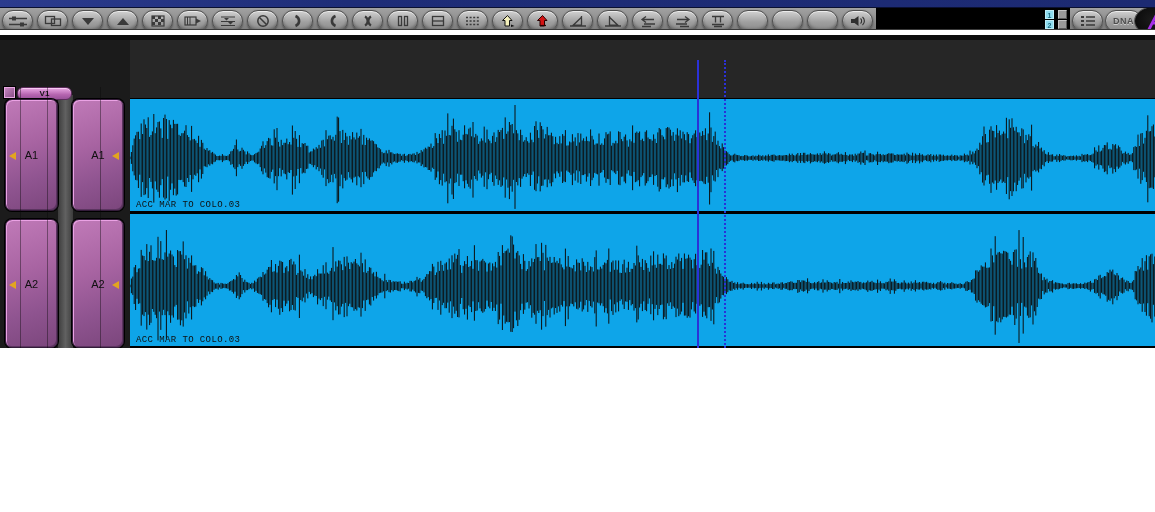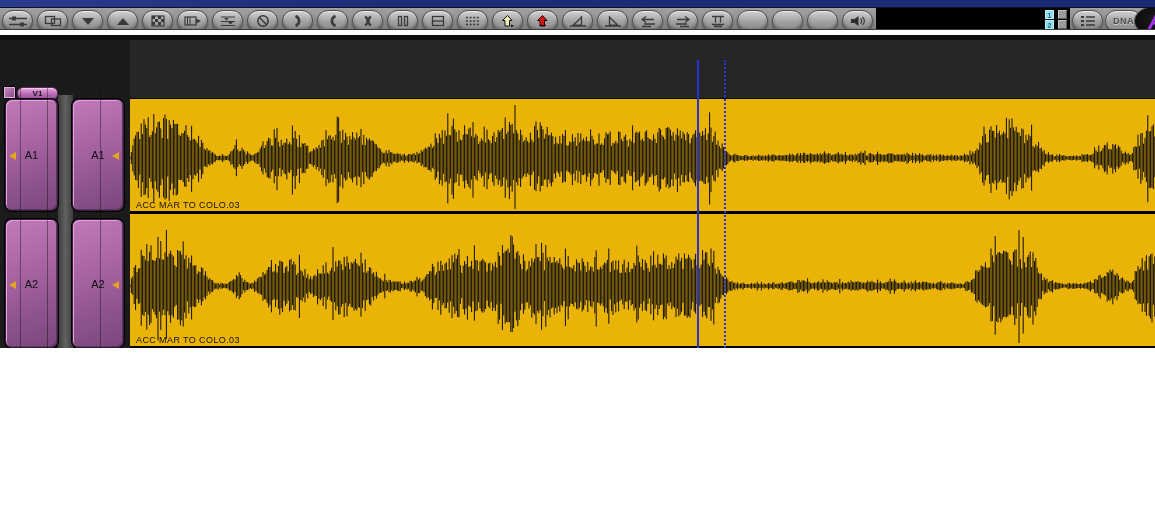--- a/index.html
+++ b/index.html
@@ -43,36 +43,36 @@
   
   .charcoal { position:absolute; left:130px; top:40px; width:1025px; height:58px; background:#262626; }
 
   
   .left-panel { position:absolute; left:0; top:40px; width:130px; height:308px; background:#1b1b1b; overflow:hidden; }
   .gutter { position:absolute; left:58px; top:55px; width:15px; bottom:0;
             background:linear-gradient(90deg,#3c3c3c,#616161 50%,#3c3c3c); }
   .panel-menu { position:absolute; left:4px; top:47px; width:11px; height:11px;
                 background:linear-gradient(135deg,#c887c2,#8a4f88); border:1px solid #e8a8e2;
                 outline:1px solid #000; cursor:pointer; }
-  .v1-tab { position:absolute; left:17px; top:47px; width:41px; height:13px; border-radius:6px;
+  .v1-tab { position:absolute; left:17px; top:47px; width:55px; height:13px; border-radius:6px;
             background:linear-gradient(#eaa8e4,#b665b0 60%,#9a529a); border:1px solid #5c2c5c;
             box-shadow:inset 0 1px 0 #f6c8f2; font-size:8px; font-weight:bold; color:#141414;
             display:flex; align-items:center; justify-content:center; cursor:pointer; }
   .purple-btn { position:absolute; border-radius:7px; border:1px solid #341c3a;
                 background:linear-gradient(160deg,#c07ab8 0%,#a864a2 40%,#8f5490 70%,#7b467c 100%);
                 box-shadow:inset 1px 1px 0 #eaa2e4, inset -1px -1px 0 #5c3560, 0 0 0 1px #000;
                 display:flex; align-items:center; justify-content:center; cursor:pointer; }
   .purple-btn .tlabel { font-size:11px; font-weight:normal; color:#101010; pointer-events:none; }
   .mon-tri { position:absolute; width:0; height:0; border-top:4px solid transparent;
              border-bottom:4px solid transparent; border-right:7px solid #e2a51f; cursor:pointer; }
   .hair { position:absolute; width:1px; top:47px; bottom:0; background:rgba(8,8,8,.4); pointer-events:none; z-index:6; }
 
   
   .tracks { position:absolute; left:130px; top:98px; width:1025px; }
-  .track { position:relative; background:#eab308; overflow:hidden; }
+  .track { position:relative; background:#0ea5e9; overflow:hidden;font-family:Liberation Mono, monospace; }
   .track.t0 { height:116px; border-top:1px solid #000; border-bottom:3px solid #000; }
   .track.t1 { height:134px; border-bottom:2px solid #000; }
   .track svg { position:absolute; left:0; top:0; }
   .clip-name { position:absolute; left:6px; bottom:1px; font-size:9px; letter-spacing:.4px;
                color:#101010; z-index:3; pointer-events:none; white-space:nowrap; }
 
   
   .playhead { position:absolute; top:60px; width:2px; height:288px; background:#2b31d8; z-index:10; cursor:ew-resize; }
   .edit-cursor { position:absolute; top:60px; width:0; height:288px; border-left:2px dotted #2b31d8; z-index:10; cursor:ew-resize; }
 </style>

